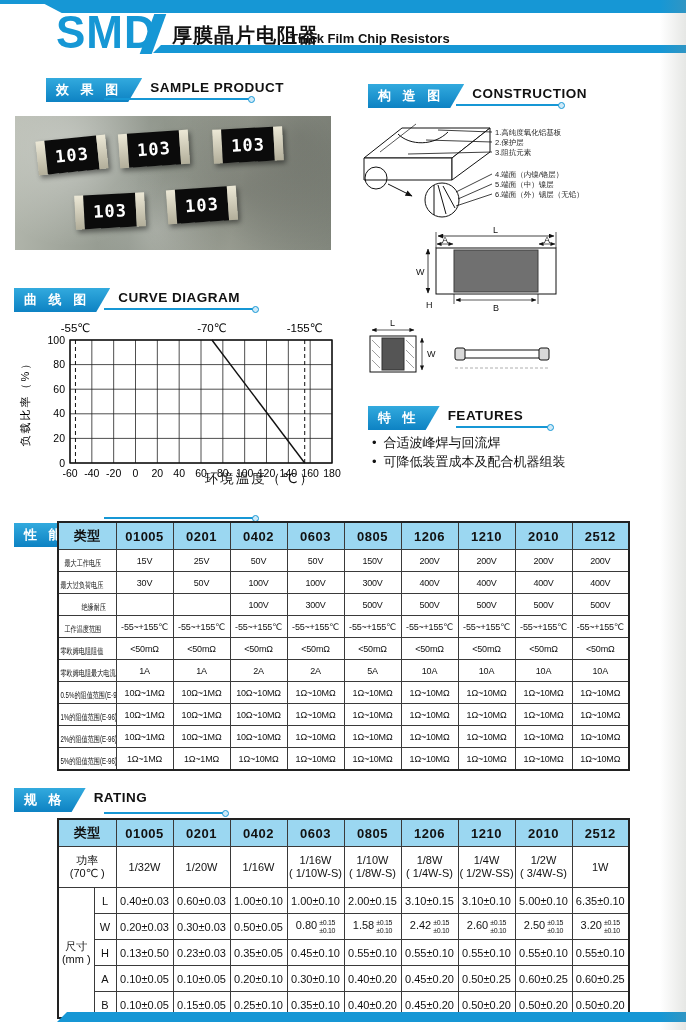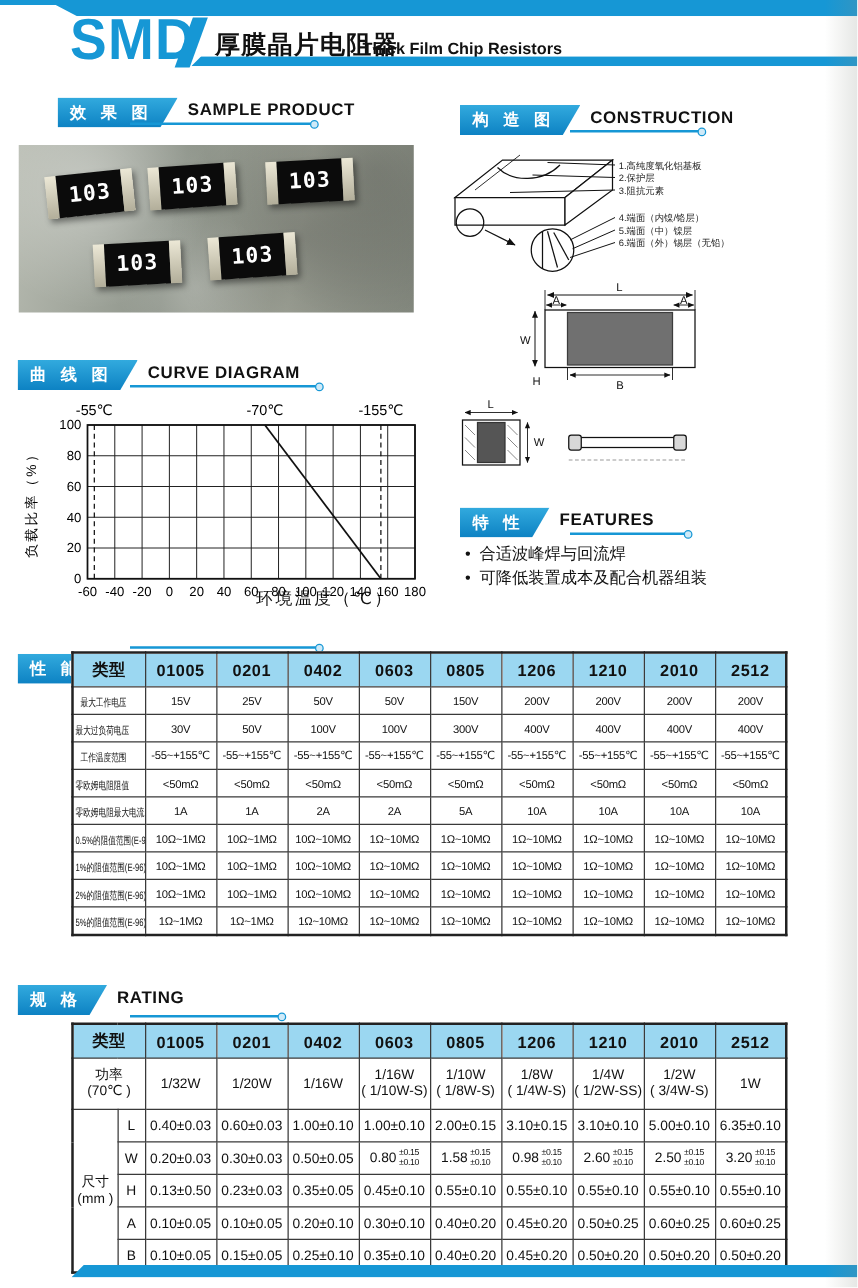--- a/index.html
+++ b/index.html
@@ -326,20 +326,32 @@
         <td>50V</td>
         <td>100V</td>
         <td>100V</td>
         <td>300V</td>
         <td>400V</td>
         <td>400V</td>
         <td>400V</td>
         <td>400V</td>
       </tr>
       <tr>
+        <th><span class="sq">绝缘耐压</span></th>
+        <td></td>
+        <td></td>
+        <td>100V</td>
+        <td>300V</td>
+        <td>500V</td>
+        <td>500V</td>
+        <td>500V</td>
+        <td>500V</td>
+        <td>500V</td>
+      </tr>
+      <tr>
         <th><span class="sq">工作温度范围</span></th>
         <td>-55~+155℃</td>
         <td>-55~+155℃</td>
         <td>-55~+155℃</td>
         <td>-55~+155℃</td>
         <td>-55~+155℃</td>
         <td>-55~+155℃</td>
         <td>-55~+155℃</td>
         <td>-55~+155℃</td>
         <td>-55~+155℃</td>
@@ -486,21 +498,21 @@
         <td>0.30±0.03</td>
         <td>0.50±0.05</td>
         <td><span>0.80</span><span class="tol">
             <span>±0.15</span>
             <span>±0.10</span>
           </span></td>
         <td><span>1.58</span><span class="tol">
             <span>±0.15</span>
             <span>±0.10</span>
           </span></td>
-        <td><span>0.98</span><span class="tol">
+        <td><span>2.42</span><span class="tol">
             <span>±0.15</span>
             <span>±0.10</span>
           </span></td>
         <td><span>2.60</span><span class="tol">
             <span>±0.15</span>
             <span>±0.10</span>
           </span></td>
         <td><span>2.50</span><span class="tol">
             <span>±0.15</span>
             <span>±0.10</span>

